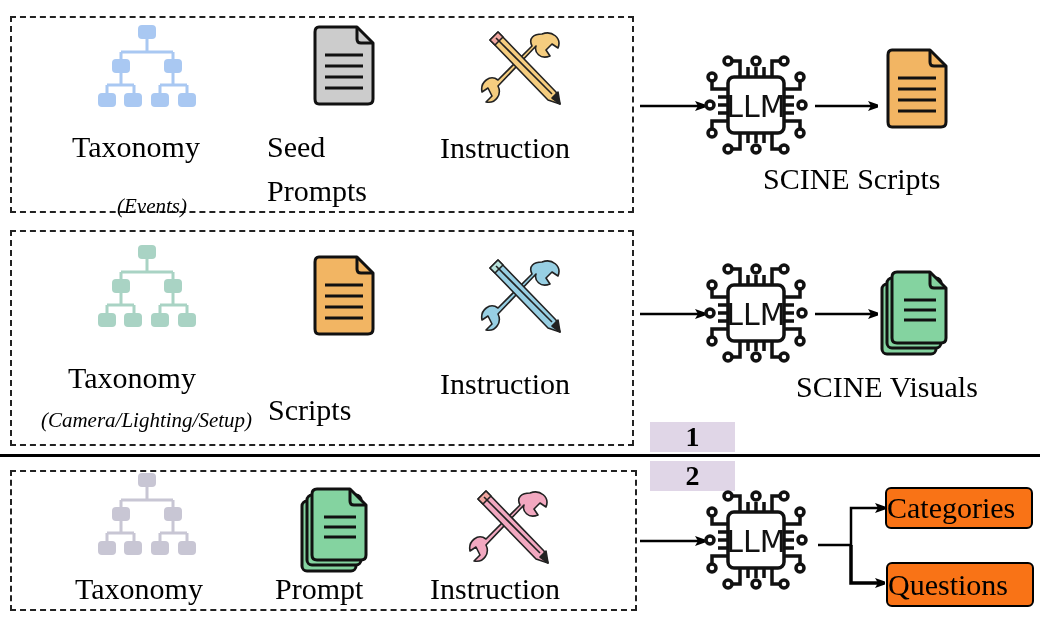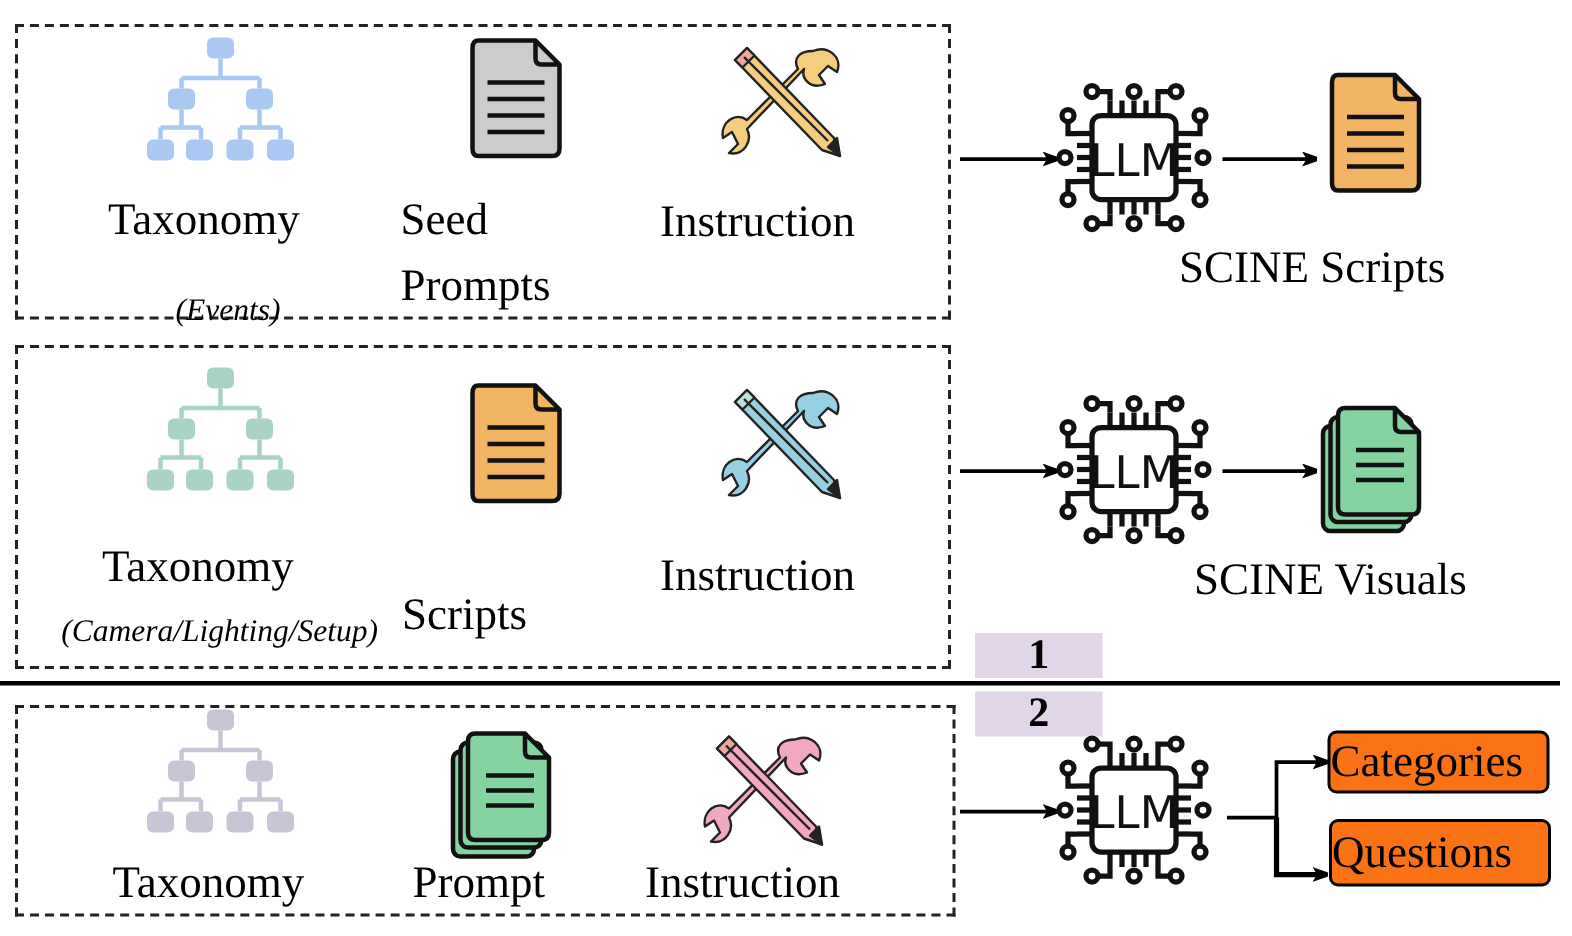--- a/index.html
+++ b/index.html
@@ -128,21 +128,21 @@
 <svg class="abs doc" style="left:884px;top:48px" width="66" height="85">
     <path d="M8,2 H46 L62,18 V74 Q62,79 57,79 H8 Q4,79 4,74 V7 Q4,2 8,2 Z" fill="#f2b563" stroke="#111" stroke-width="3" stroke-linejoin="round"></path>
    <path d="M46,2 V14 Q46,18 50,18 H62" fill="none" stroke="#111" stroke-width="3" stroke-linejoin="round"></path>
    <g stroke="#111" stroke-width="3">
       <line x1="14" y1="30" x2="52" y2="30"></line>
       <line x1="14" y1="41" x2="52" y2="41"></line>
       <line x1="14" y1="52" x2="52" y2="52"></line>
       <line x1="14" y1="63" x2="52" y2="63"></line>
     </g>
   </svg>
-<div class="lbl" style="left:786px;top:157px;width:220px;">SCINE Scripts</div>
+<div class="lbl" style="left:763px;top:157px;width:220px;">SCINE Scripts</div>
 
 <div class="dbox" style="left:10px;top:230px;width:624px;height:216px;"></div>
 
 <svg class="abs taxo" style="left:97px;top:245px" width="100" height="100">
    <g fill="none" stroke="#a9d3c4" stroke-width="3">
     <path d="M50,14 V27 M24,27 H76 M24,27 V34 M76,27 V34"></path>
     <path d="M24,48 V60 M10,60 H37 M10,60 V68 M37,60 V68"></path>
     <path d="M76,48 V60 M63,60 H90 M63,60 V68 M90,60 V68"></path>
    </g>
    <g fill="#a9d3c4">
@@ -345,13 +345,13 @@
       <circle cx="96" cy="50" r="4"></circle>
    </g>
    <text x="50" y="62" text-anchor="middle" font-family="DejaVu Sans, sans-serif" font-size="30" fill="#111">LLM</text>
   </svg>
 
 <svg class="abs" style="left:818px;top:500px" width="70" height="100">
   <path d="M0,45 H33 V8 H66" fill="none" stroke="#000" stroke-width="2.5" marker-end="url(#arrowhead)"></path>
   <path d="M33,45 V83 H66" fill="none" stroke="#000" stroke-width="3.5" marker-end="url(#arrowhead)"></path>
 </svg>
 <div class="out-box" style="left:885px;top:487px;width:148px;height:42px;">Categories</div>
-<div class="out-box" style="left:886px;top:546px;width:148px;height:45px;line-height:41px;">Questions</div>
+<div class="out-box" style="left:886px;top:562px;width:148px;height:45px;line-height:41px;">Questions</div>
 
 </body></html>

